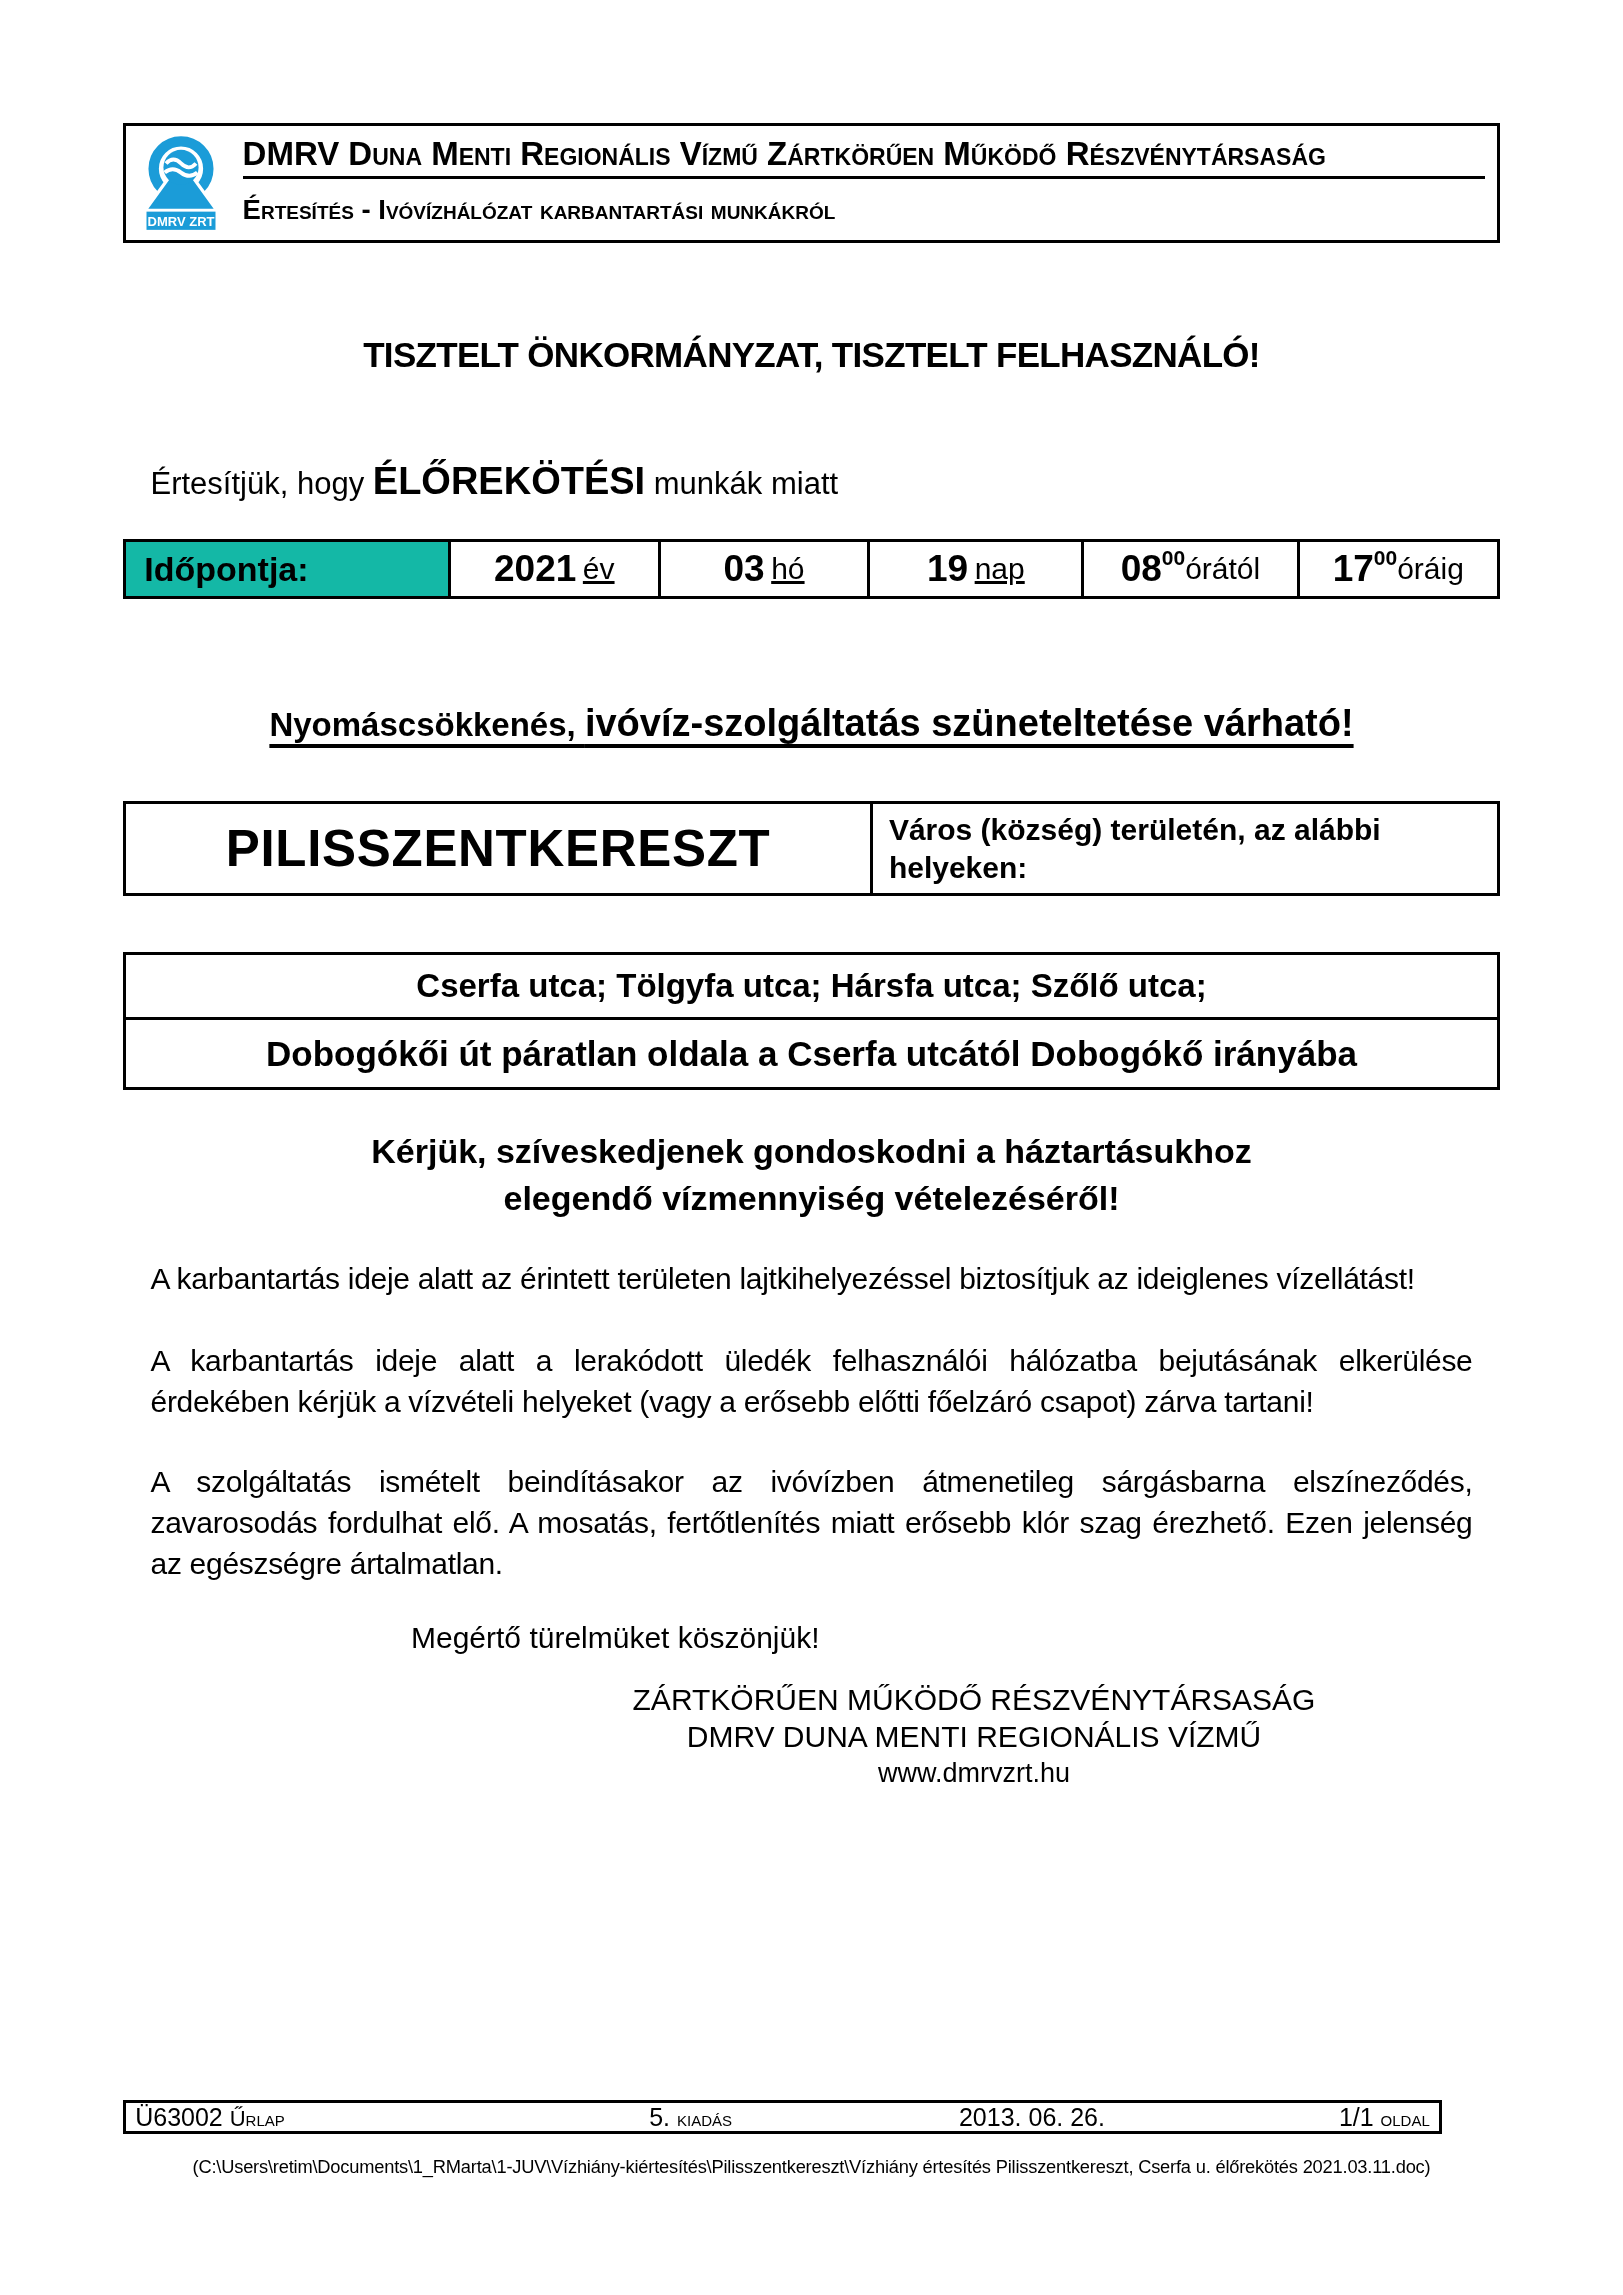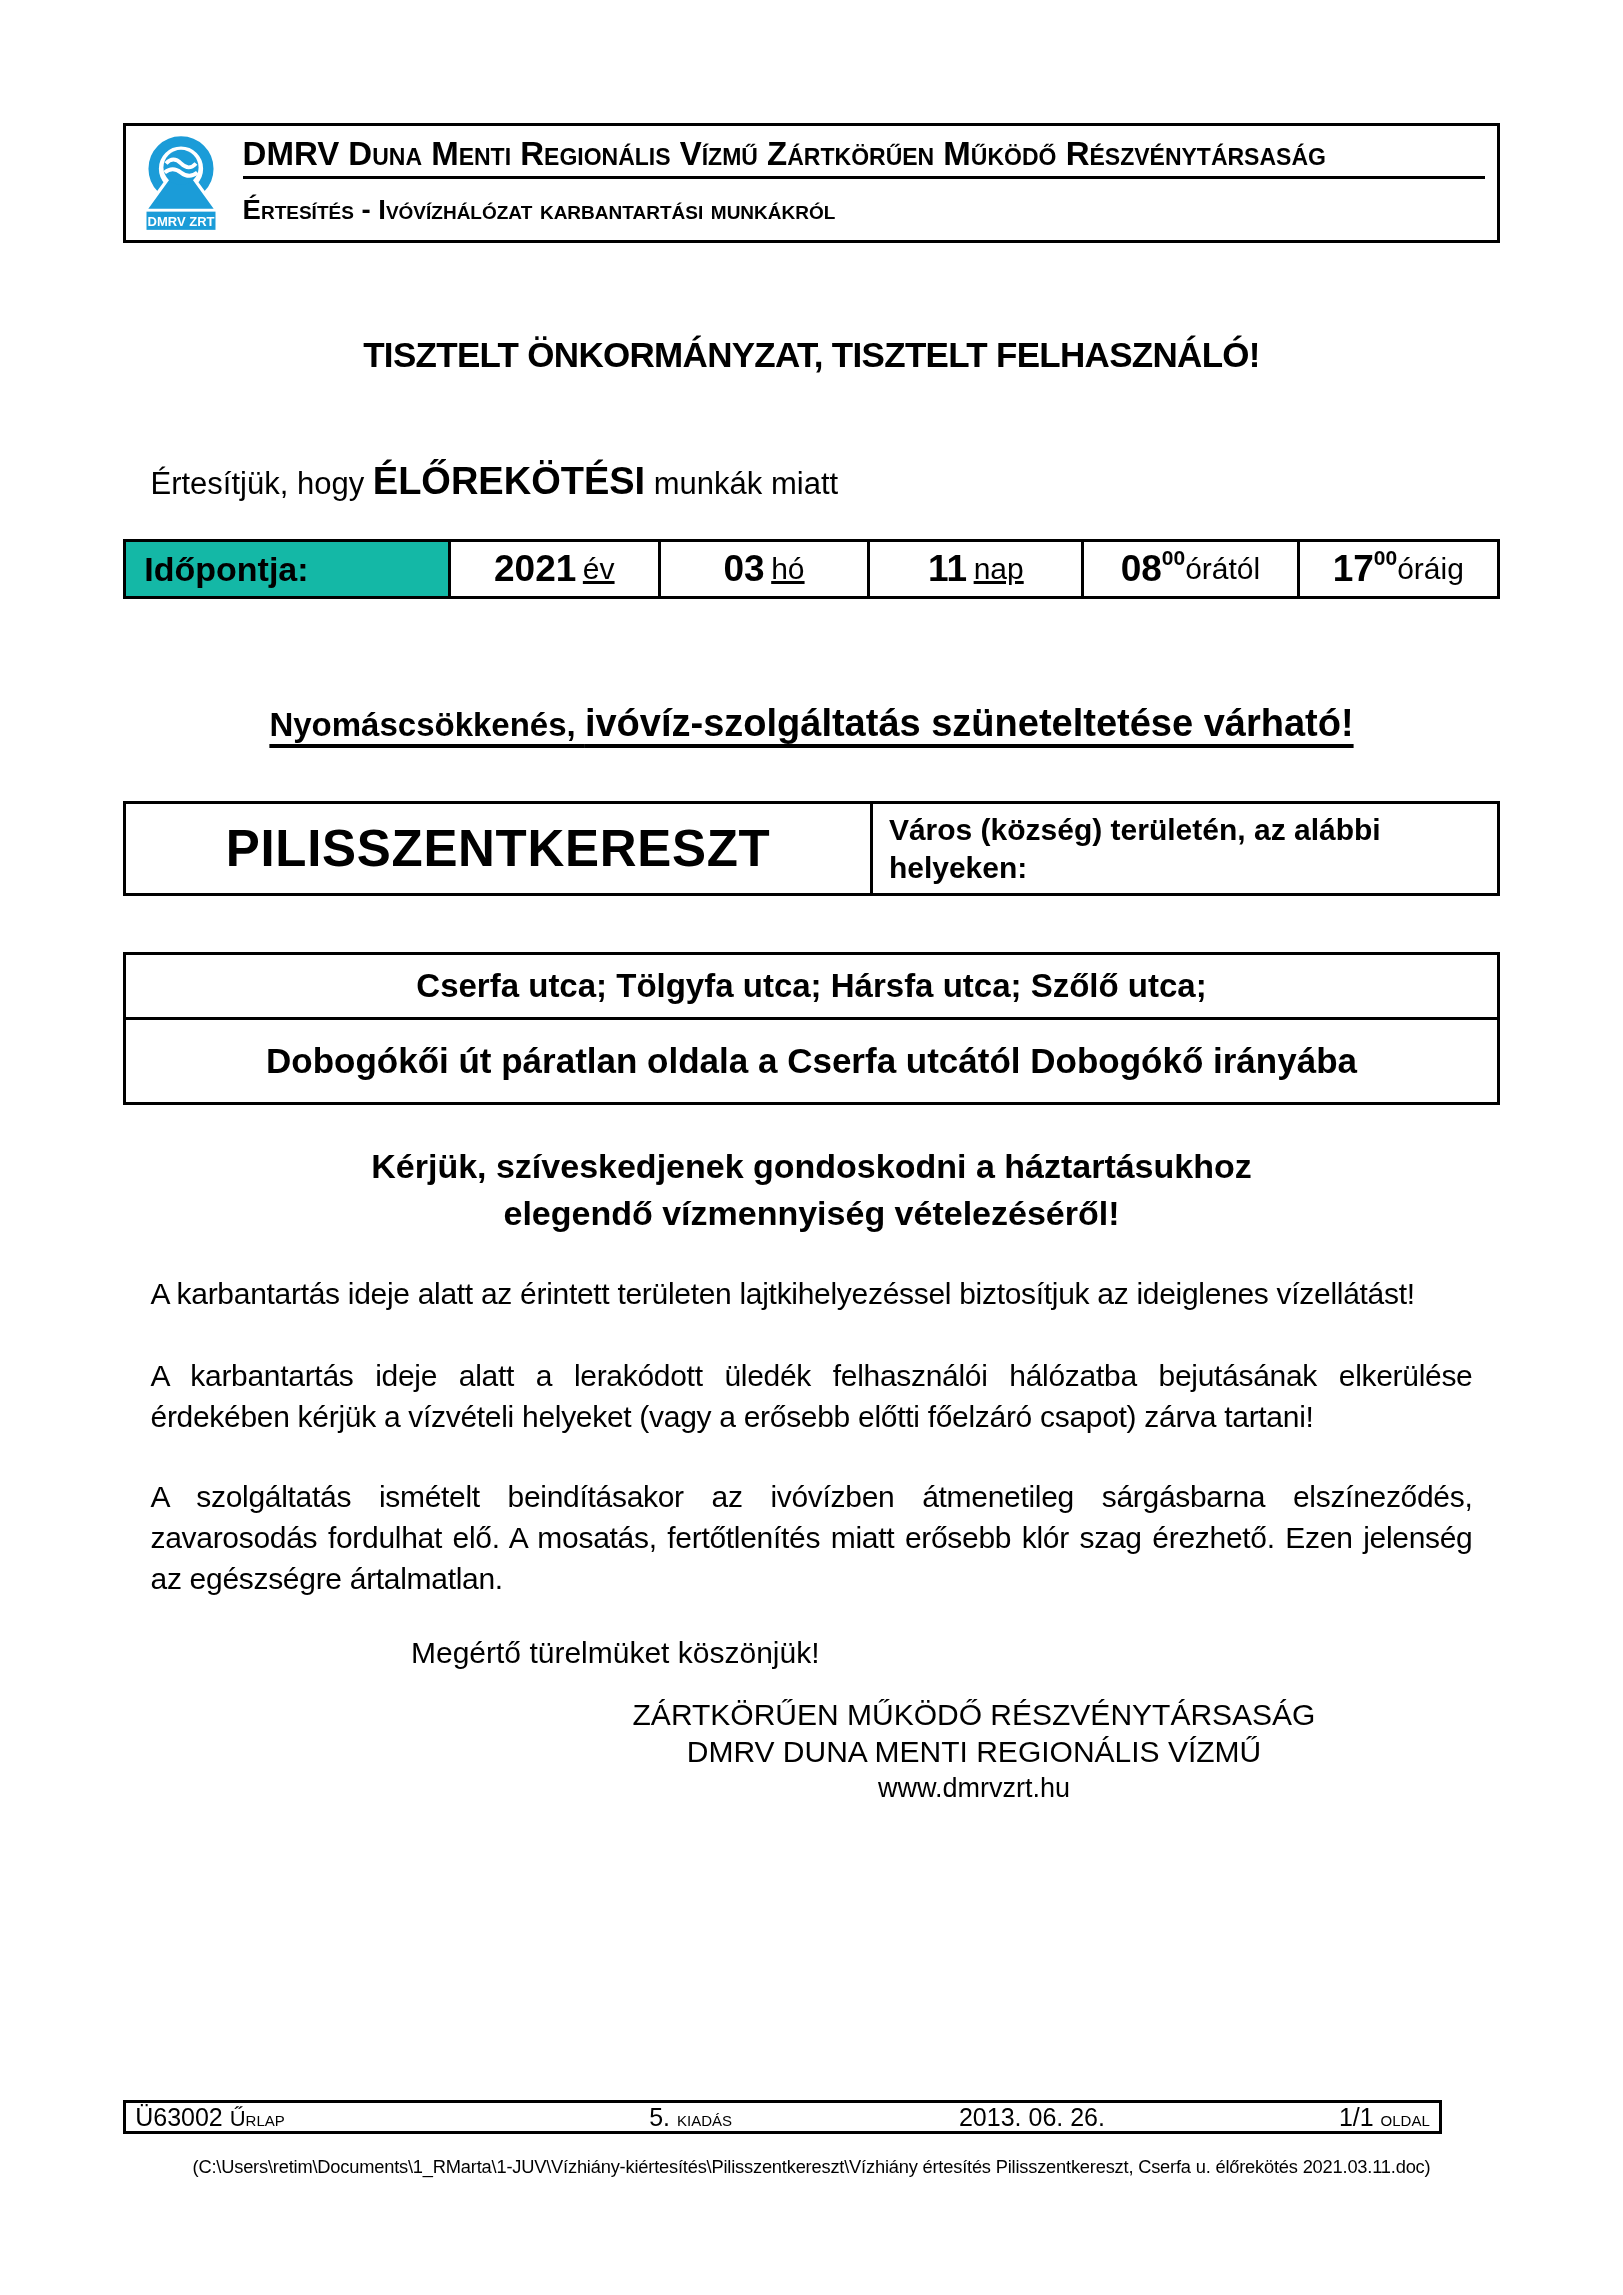--- a/index.html
+++ b/index.html
@@ -41,21 +41,21 @@
 
   
   .place-table { margin-top:56px; border:3.3px solid #000; display:flex; height:95px; }
   .place-city { flex:0 0 54.5%; border-right:3.3px solid #000; display:flex; align-items:center; justify-content:center; font-weight:bold; font-size:51px; letter-spacing:0.7px; }
   .place-label { flex:1; display:flex; align-items:center; padding:5.2px 13px 5.2px 15.7px; font-weight:bold; font-size:30px; line-height:38px; }
 
   
   .streets-table { margin-top:56px; border:3.3px solid #000; }
   .street-row { display:flex; align-items:center; justify-content:center; text-align:center; font-weight:bold; }
   .street-row-1 { height:65px; border-bottom:3.3px solid #000; font-size:33px; }
-  .street-row-2 { height:82px; font-size:35px; }
+  .street-row-2 { height:67px; font-size:35px; }
 
   
   .request { margin-top:38px; text-align:center; font-weight:bold; font-size:34px; line-height:47px; }
 
   
   .para { padding:0 27.5px; text-align:justify; font-size:30px; line-height:41px; letter-spacing:-0.3px; }
   .para-1 { margin-top:36px; } .para-2 { margin-top:41px; } .para-3 { margin-top:39px; }
 
   .thanks { margin-top:33px; padding-left:288px; font-size:30px; line-height:41px; }
 
@@ -108,21 +108,21 @@
       <div class="time-cell c-label">Időpontja:</div>
       <div class="time-cell c-year">
           <span class="t-val">2021</span>
           <span class="t-unit">év</span>
         </div>
       <div class="time-cell c-month">
           <span class="t-val">03</span>
           <span class="t-unit">hó</span>
         </div>
       <div class="time-cell c-day">
-          <span class="t-val">11</span>
+          <span class="t-val">19</span>
           <span class="t-unit">nap</span>
         </div>
       <div class="time-cell c-from">
           <span class="t-val">08</span>
           <span class="t-sup">00</span>
           <span class="t-unit-tight">órától</span>
         </div>
       <div class="time-cell c-to">
           <span class="t-val">17</span>
           <span class="t-sup">00</span>

